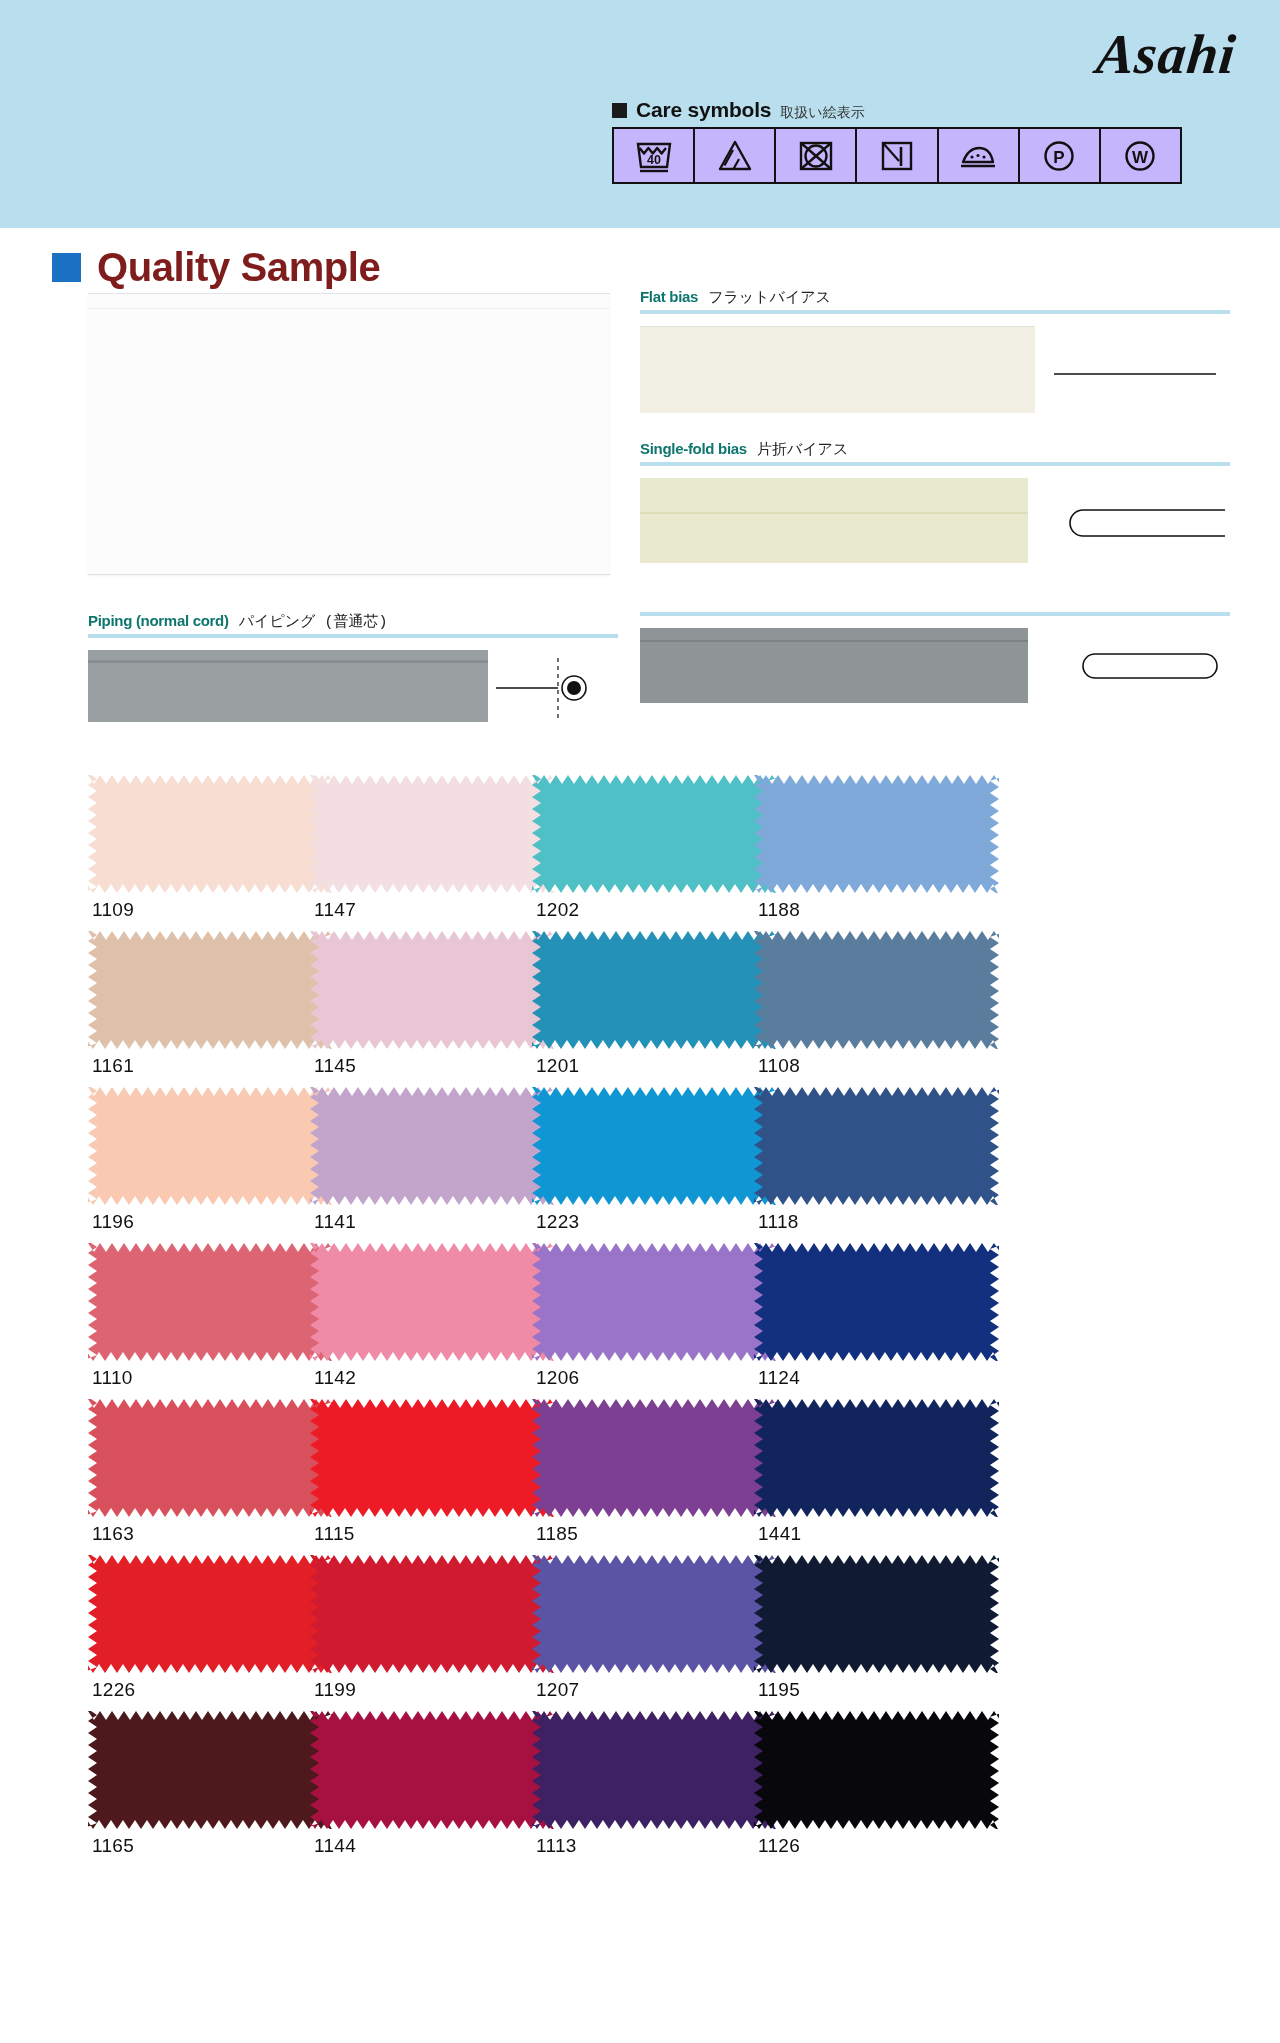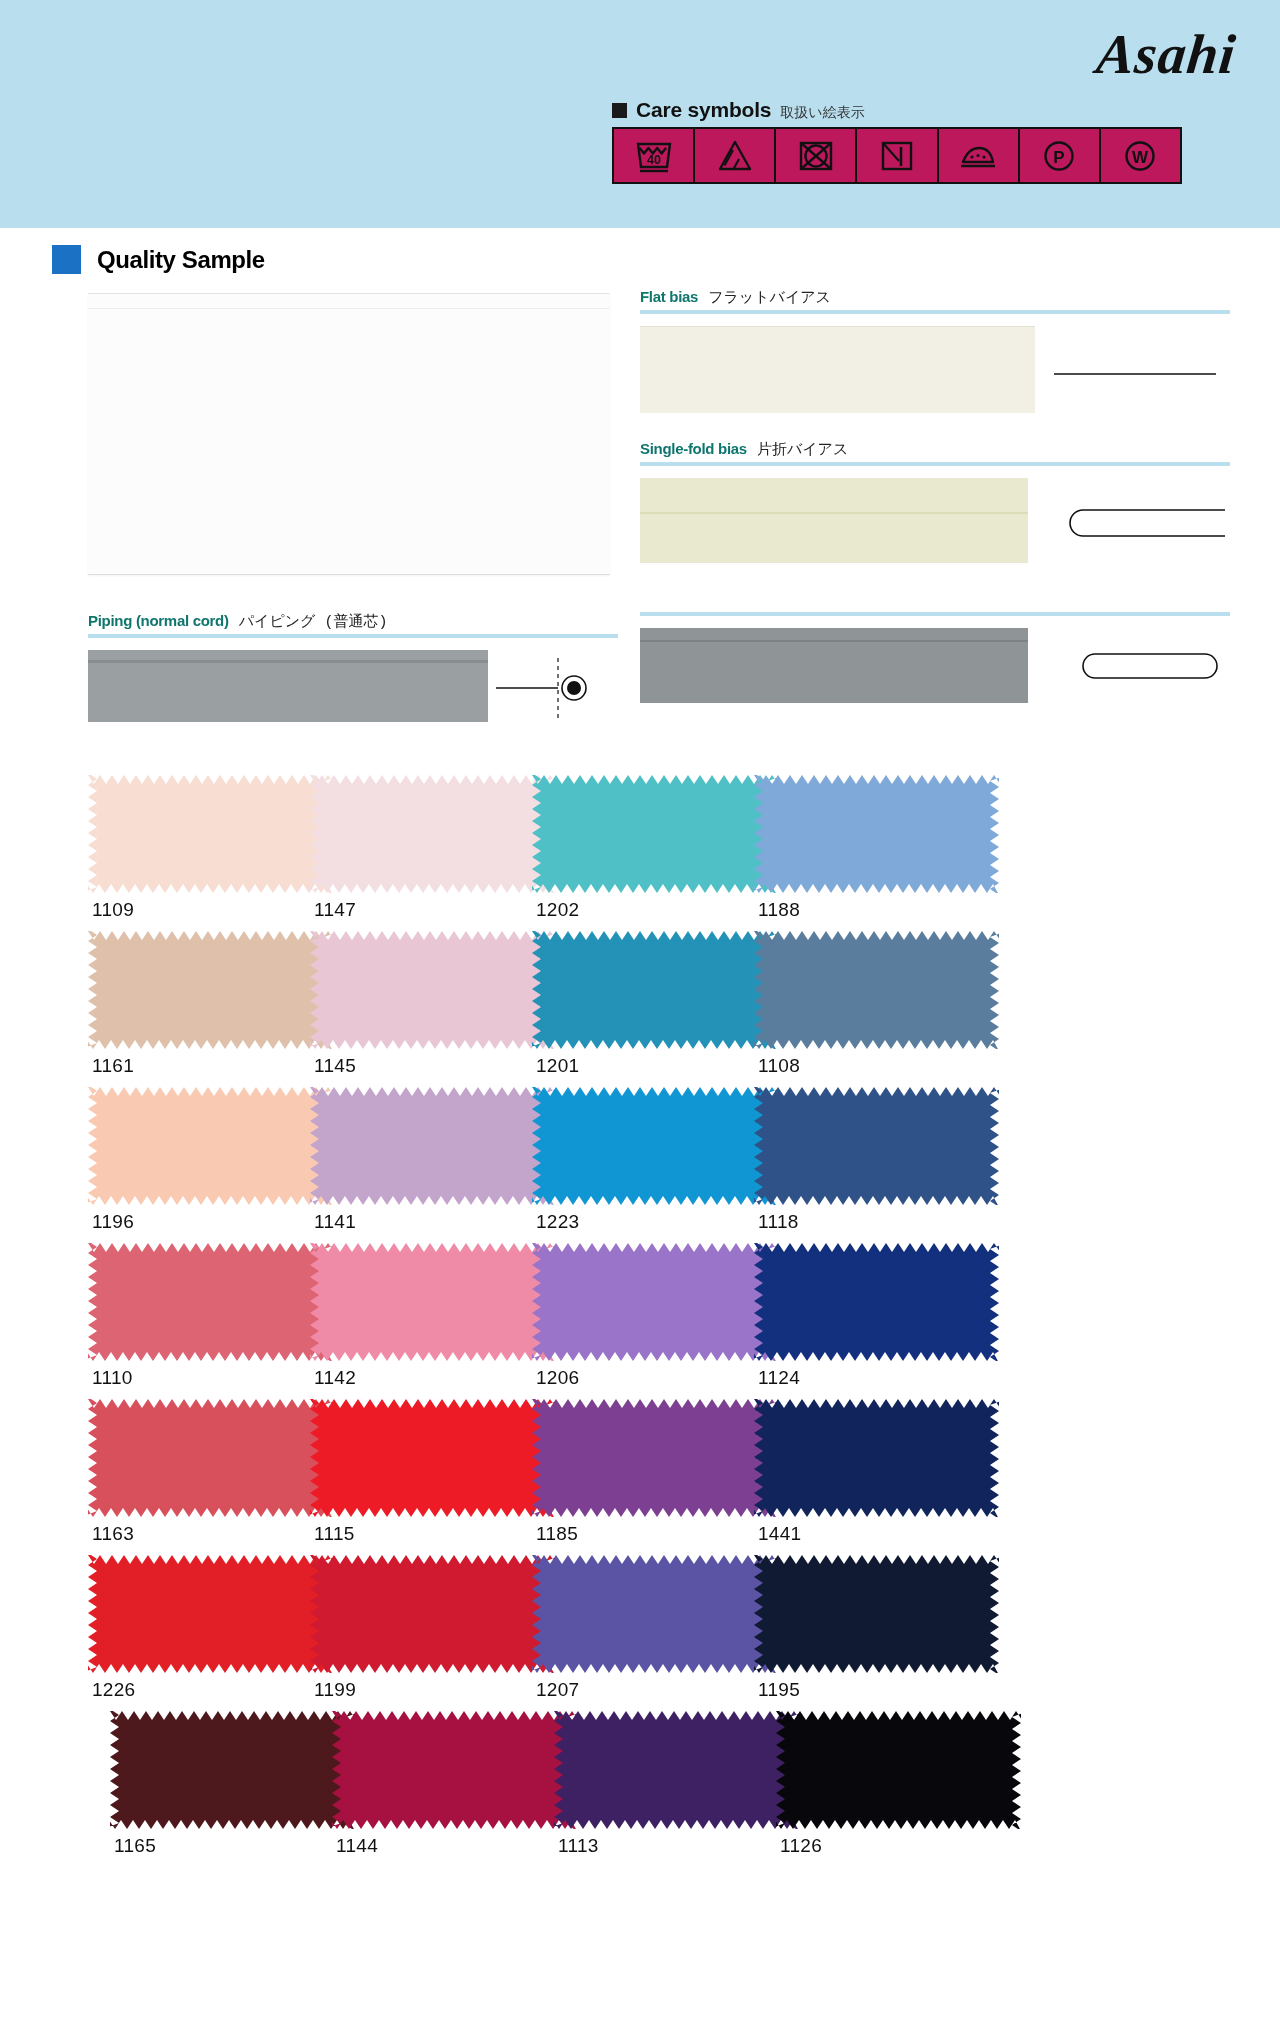--- a/index.html
+++ b/index.html
@@ -21,29 +21,29 @@
     font-family:"Liberation Serif", serif;
     font-style:italic;font-weight:700;
     font-size:56px;color:#111;letter-spacing:1px;
     transform:skewX(-6deg);
   }
   .care-wrap{position:absolute;left:612px;top:98px;width:580px;}
   .care-title-row{display:flex;align-items:baseline;gap:9px;padding-bottom:5px;}
   .care-sq{width:15px;height:15px;background:#1a1a1a;display:inline-block;position:relative;top:1px;}
   .care-title{font-size:21px;font-weight:700;color:#111;letter-spacing:-.2px;}
   .care-title-jp{font-size:14px;color:#333;font-family:"DejaVu Sans", sans-serif;}
-  .sym-row{display:flex;border:2px solid #111;background:#be185d;width:570px;height:57px;box-sizing:border-box;}
+  .sym-row{display:flex;border:2px solid #111;background:#c4b5fd;width:570px;height:57px;box-sizing:border-box;}
   .sym{flex:1;border-right:2px solid #111;display:flex;align-items:center;justify-content:center;}
   .sym:last-child{border-right:none;}
   .sym svg{display:block;}
 
   
   .qs-row{position:absolute;left:52px;top:245px;display:flex;align-items:center;gap:16px;}
   .qs-sq{width:29px;height:29px;background:#1b72c4;}
-  .qs-text{font-size:24px;font-weight:700;color:#000000;letter-spacing:-.4px;}
+  .qs-text{font-size:40px;font-weight:700;color:#7f1d1d;letter-spacing:-.4px;}
 
   
   .bias{position:absolute;}
   .bias-head{display:flex;align-items:baseline;gap:10px;padding-bottom:3px;}
   .bias-en{font-size:15px;font-weight:700;color:#0f766e;letter-spacing:-.3px;white-space:nowrap;}
   .bias-jp{font-size:15px;color:#222;font-family:Liberation Mono, monospace;white-space:nowrap;}
   .bias-rule{height:4px;background:#b9dfee;}
 
   
   .white-fabric{
@@ -366,21 +366,21 @@
           </svg></div>
         <div class="code">1207</div>
       </div>
       <div class="cell" style="position: absolute; left: 754px; top: 0px;">
         <div class="chip-outer"><svg width="245" height="118" viewBox="0 0 245 118">
             <path d="M 0 0 L 6 9 L 12 0 L 18 9 L 24 0 L 30 9 L 36 0 L 42 9 L 48 0 L 54 9 L 60 0 L 66 9 L 72 0 L 78 9 L 84 0 L 90 9 L 96 0 L 102 9 L 108 0 L 114 9 L 120 0 L 126 9 L 132 0 L 138 9 L 144 0 L 150 9 L 156 0 L 162 9 L 168 0 L 174 9 L 180 0 L 186 9 L 192 0 L 198 9 L 204 0 L 210 9 L 216 0 L 222 9 L 228 0 L 234 9 L 240 0 L 246 9 L 252 0 L 236 6 L 245 12 L 236 18 L 245 24 L 236 30 L 245 36 L 236 42 L 245 48 L 236 54 L 245 60 L 236 66 L 245 72 L 236 78 L 245 84 L 236 90 L 245 96 L 236 102 L 245 108 L 236 114 L 245 120 L 239 109 L 233 118 L 227 109 L 221 118 L 215 109 L 209 118 L 203 109 L 197 118 L 191 109 L 185 118 L 179 109 L 173 118 L 167 109 L 161 118 L 155 109 L 149 118 L 143 109 L 137 118 L 131 109 L 125 118 L 119 109 L 113 118 L 107 109 L 101 118 L 95 109 L 89 118 L 83 109 L 77 118 L 71 109 L 65 118 L 59 109 L 53 118 L 47 109 L 41 118 L 35 109 L 29 118 L 23 109 L 17 118 L 11 109 L 5 118 L -1 109 L -7 118 L 9 112 L 0 106 L 9 100 L 0 94 L 9 88 L 0 82 L 9 76 L 0 70 L 9 64 L 0 58 L 9 52 L 0 46 L 9 40 L 0 34 L 9 28 L 0 22 L 9 16 L 0 10 L 9 4 L 0 -2 Z" fill="#101a33"></path>
           </svg></div>
         <div class="code">1195</div>
       </div>
     </div>
-    <div class="grid-row" style="position: relative; height: 156px; margin-left: 22px;">
+    <div class="grid-row" style="position: relative; height: 156px;">
       <div class="cell" style="position: absolute; left: 88px; top: 0px;">
         <div class="chip-outer"><svg width="245" height="118" viewBox="0 0 245 118">
             <path d="M 0 0 L 6 9 L 12 0 L 18 9 L 24 0 L 30 9 L 36 0 L 42 9 L 48 0 L 54 9 L 60 0 L 66 9 L 72 0 L 78 9 L 84 0 L 90 9 L 96 0 L 102 9 L 108 0 L 114 9 L 120 0 L 126 9 L 132 0 L 138 9 L 144 0 L 150 9 L 156 0 L 162 9 L 168 0 L 174 9 L 180 0 L 186 9 L 192 0 L 198 9 L 204 0 L 210 9 L 216 0 L 222 9 L 228 0 L 234 9 L 240 0 L 246 9 L 252 0 L 236 6 L 245 12 L 236 18 L 245 24 L 236 30 L 245 36 L 236 42 L 245 48 L 236 54 L 245 60 L 236 66 L 245 72 L 236 78 L 245 84 L 236 90 L 245 96 L 236 102 L 245 108 L 236 114 L 245 120 L 239 109 L 233 118 L 227 109 L 221 118 L 215 109 L 209 118 L 203 109 L 197 118 L 191 109 L 185 118 L 179 109 L 173 118 L 167 109 L 161 118 L 155 109 L 149 118 L 143 109 L 137 118 L 131 109 L 125 118 L 119 109 L 113 118 L 107 109 L 101 118 L 95 109 L 89 118 L 83 109 L 77 118 L 71 109 L 65 118 L 59 109 L 53 118 L 47 109 L 41 118 L 35 109 L 29 118 L 23 109 L 17 118 L 11 109 L 5 118 L -1 109 L -7 118 L 9 112 L 0 106 L 9 100 L 0 94 L 9 88 L 0 82 L 9 76 L 0 70 L 9 64 L 0 58 L 9 52 L 0 46 L 9 40 L 0 34 L 9 28 L 0 22 L 9 16 L 0 10 L 9 4 L 0 -2 Z" fill="#4d191d"></path>
           </svg></div>
         <div class="code">1165</div>
       </div>
       <div class="cell" style="position: absolute; left: 310px; top: 0px;">
         <div class="chip-outer"><svg width="245" height="118" viewBox="0 0 245 118">
             <path d="M 0 0 L 6 9 L 12 0 L 18 9 L 24 0 L 30 9 L 36 0 L 42 9 L 48 0 L 54 9 L 60 0 L 66 9 L 72 0 L 78 9 L 84 0 L 90 9 L 96 0 L 102 9 L 108 0 L 114 9 L 120 0 L 126 9 L 132 0 L 138 9 L 144 0 L 150 9 L 156 0 L 162 9 L 168 0 L 174 9 L 180 0 L 186 9 L 192 0 L 198 9 L 204 0 L 210 9 L 216 0 L 222 9 L 228 0 L 234 9 L 240 0 L 246 9 L 252 0 L 236 6 L 245 12 L 236 18 L 245 24 L 236 30 L 245 36 L 236 42 L 245 48 L 236 54 L 245 60 L 236 66 L 245 72 L 236 78 L 245 84 L 236 90 L 245 96 L 236 102 L 245 108 L 236 114 L 245 120 L 239 109 L 233 118 L 227 109 L 221 118 L 215 109 L 209 118 L 203 109 L 197 118 L 191 109 L 185 118 L 179 109 L 173 118 L 167 109 L 161 118 L 155 109 L 149 118 L 143 109 L 137 118 L 131 109 L 125 118 L 119 109 L 113 118 L 107 109 L 101 118 L 95 109 L 89 118 L 83 109 L 77 118 L 71 109 L 65 118 L 59 109 L 53 118 L 47 109 L 41 118 L 35 109 L 29 118 L 23 109 L 17 118 L 11 109 L 5 118 L -1 109 L -7 118 L 9 112 L 0 106 L 9 100 L 0 94 L 9 88 L 0 82 L 9 76 L 0 70 L 9 64 L 0 58 L 9 52 L 0 46 L 9 40 L 0 34 L 9 28 L 0 22 L 9 16 L 0 10 L 9 4 L 0 -2 Z" fill="#a61141"></path>
           </svg></div>

